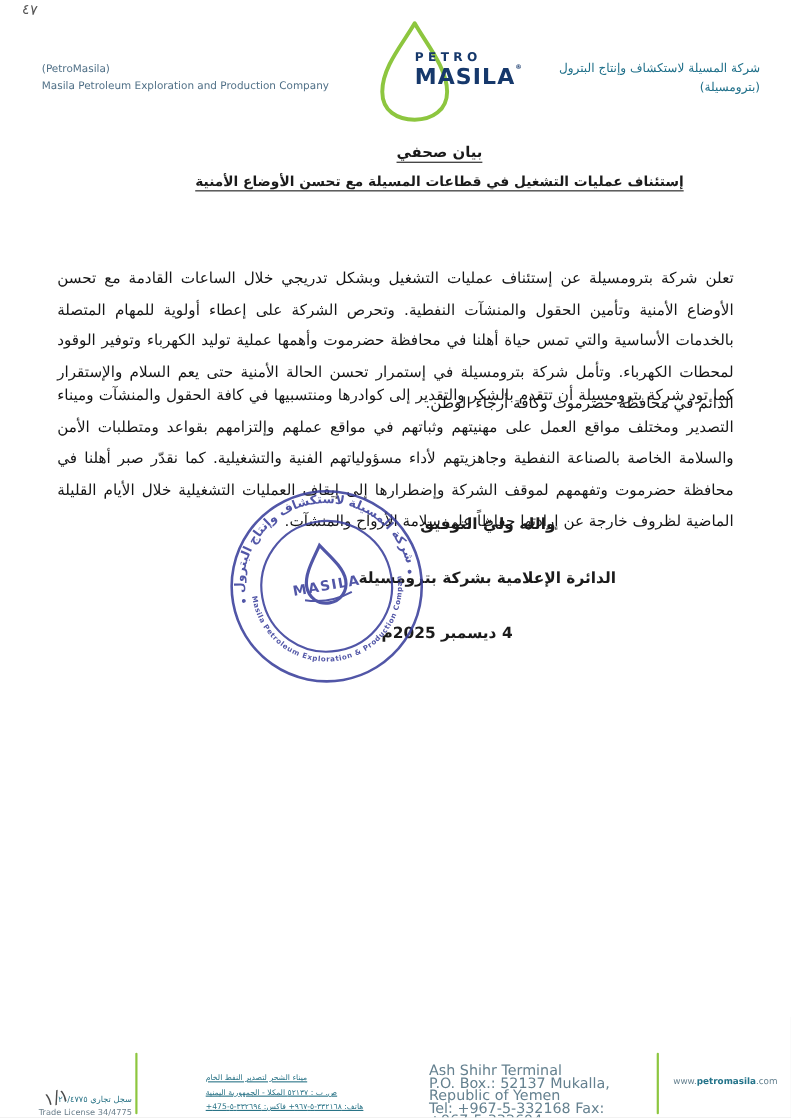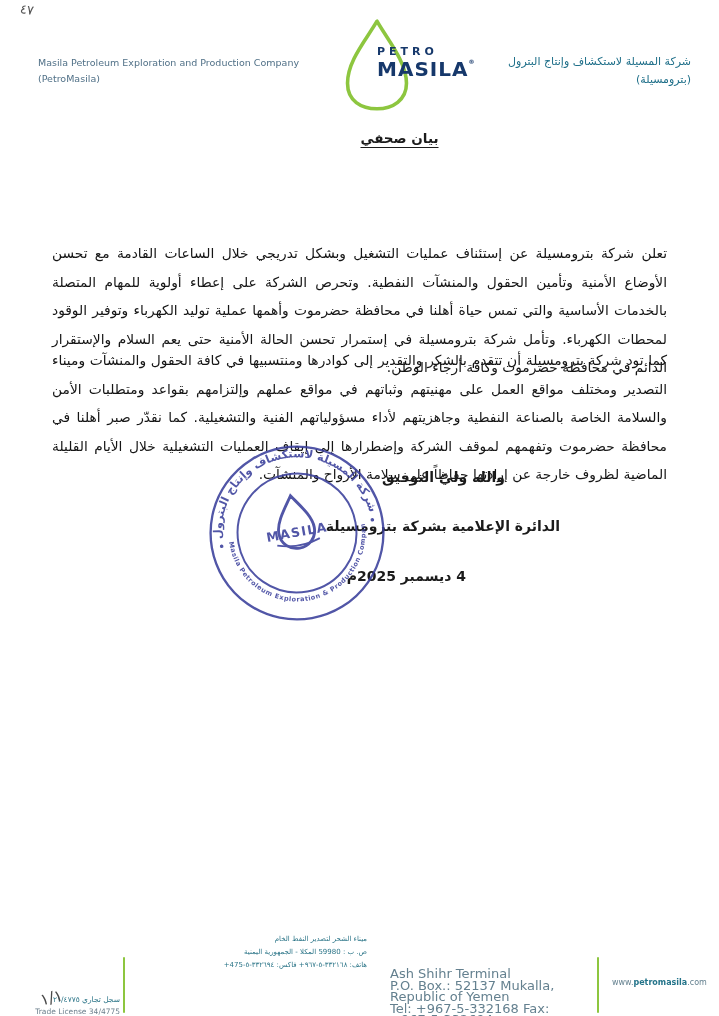--- a/index.html
+++ b/index.html
@@ -37,54 +37,55 @@
   
   .stamp{position:absolute;left:207px;top:443px;width:180px;height:180px;opacity:.88;transform:rotate(-10deg);}
   
   .ft-license{position:absolute;left:28px;top:966px;width:92px;text-align:right;line-height:12px;margin-top:28px;}
   .ft-license .ar{font-size:7.5px;color:#2a7487;direction:rtl;}
   .ft-license .en{font-size:7.5px;color:#6b7f8c;}
   .ft-pagemark{position:absolute;left:40px;top:988px;font-size:16px;color:#4a4a4a;transform:rotate(-14deg);direction:rtl;}
   .ft-line{position:absolute;width:2px;height:56px;top:957px;background:#8dc63f;border-radius:1px;}
   .ft-line1{left:123px;}
   .ft-line2{left:597px;}
-  .ft-terminal-ar{position:absolute;right:352px;top:933px;width:180px;text-align:right;direction:rtl;font-size:7px;line-height:13px;color:#2a7487;}
+  .ft-terminal-ar{position:absolute;right:352px;top:974px;width:180px;text-align:left;direction:rtl;font-size:7px;line-height:13px;color:#2a7487;text-decoration:underline;}
   .ft-terminal-en{position:absolute;left:390px;top:968px;width:190px;font-size:13px;line-height:11.5px;color:#64808f;}
   .ft-web{position:absolute;left:612px;top:978px;font-size:8px;color:#64808f;white-space:nowrap;}
   .ft-web .bold{font-weight:bold;color:#24748a;}
 </style>
 </head>
 <body>
 
 <div class="page">
 
   <div class="corner-mark">٤٧</div>
 
   <div class="hdr-en">
+    <div>(PetroMasila)</div>
     <div>Masila Petroleum Exploration and Production Company</div>
-    <div>(PetroMasila)</div>
   </div>
 
   <div class="logo">
     <svg width="80" height="94" viewBox="0 0 100 118">
       <path d="M50 4 C 36 28, 13 54, 13 82 C 13 104, 30 114, 50 114 C 70 114, 87 103, 87 82 C 87 55, 63 27, 50 4 Z" fill="none" stroke="#8dc63f" stroke-width="4.5" stroke-linejoin="round"></path>
     </svg>
     <div class="logo-text">
       <div class="logo-petro">PETRO</div>
       <div class="logo-masila"><span>MASILA</span><span class="logo-reg">®</span></div>
     </div>
   </div>
 
   <div class="hdr-ar">
     <div>شركة المسيلة لاستكشاف وإنتاج البترول</div>
     <div>(بترومسيلة)</div>
   </div>
 
   <div class="title-wrap">
     <div><span class="title1">بيان صحفي</span></div>
+    <span class="title2">إستئناف عمليات التشغيل في قطاعات المسيلة مع تحسن الأوضاع الأمنية</span>
   </div>
 
   <div class="para para1">تعلن شركة بترومسيلة عن إستئناف عمليات التشغيل وبشكل تدريجي خلال الساعات القادمة مع تحسن الأوضاع الأمنية وتأمين الحقول والمنشآت النفطية. وتحرص الشركة على إعطاء أولوية للمهام المتصلة بالخدمات الأساسية والتي تمس حياة أهلنا في محافظة حضرموت وأهمها عملية توليد الكهرباء وتوفير الوقود لمحطات الكهرباء. وتأمل شركة بترومسيلة في إستمرار تحسن الحالة الأمنية حتى يعم السلام والإستقرار الدائم في محافظة حضرموت وكافة أرجاء الوطن.</div>
   <div class="para para2">كما تود شركة بترومسيلة أن تتقدم بالشكر والتقدير إلى كوادرها ومنتسبيها في كافة الحقول والمنشآت وميناء التصدير ومختلف مواقع العمل على مهنيتهم وثباتهم في مواقع عملهم وإلتزامهم بقواعد ومتطلبات الأمن والسلامة الخاصة بالصناعة النفطية وجاهزيتهم لأداء مسؤولياتهم الفنية والتشغيلية. كما نقدّر صبر أهلنا في محافظة حضرموت وتفهمهم لموقف الشركة وإضطرارها إلى إيقاف العمليات التشغيلية خلال الأيام القليلة الماضية لظروف خارجة عن إرادتها حفاظاً على سلامة الأرواح والمنشآت.</div>
 
   <div class="blessing">والله وليّ التوفيق</div>
   <div class="dept">الدائرة الإعلامية بشركة بترومسيلة</div>
   <div class="sig-date">4 ديسمبر 2025م</div>
 
   <div class="stamp">
@@ -112,21 +113,21 @@
   <div class="ft-license">
     <div class="ar">سجل تجاري ٢١/٤٧٧٥</div>
     <div class="en">Trade License 34/4775</div>
   </div>
   <div class="ft-pagemark">١/١</div>
 
   <div class="ft-line ft-line1"></div>
 
   <div class="ft-terminal-ar">
     <div>ميناء الشحر لتصدير النفط الخام</div>
-    <div>ص. ب : 59980 المكلا - الجمهورية اليمنية</div>
+    <div>ص. ب : ٥٢١٣٧ المكلا - الجمهورية اليمنية</div>
     <div>هاتف: ٣٣٢١٦٨-٥-٩٦٧+ فاكس: ٣٣٢٦٩٤-٥-475+</div>
   </div>
 
   <div class="ft-terminal-en">
     <div>Ash Shihr Terminal</div>
     <div>P.O. Box.: 52137 Mukalla, Republic of Yemen</div>
     <div>Tel: +967-5-332168 Fax: +967-5-332694</div>
   </div>
 
   <div class="ft-line ft-line2"></div>

